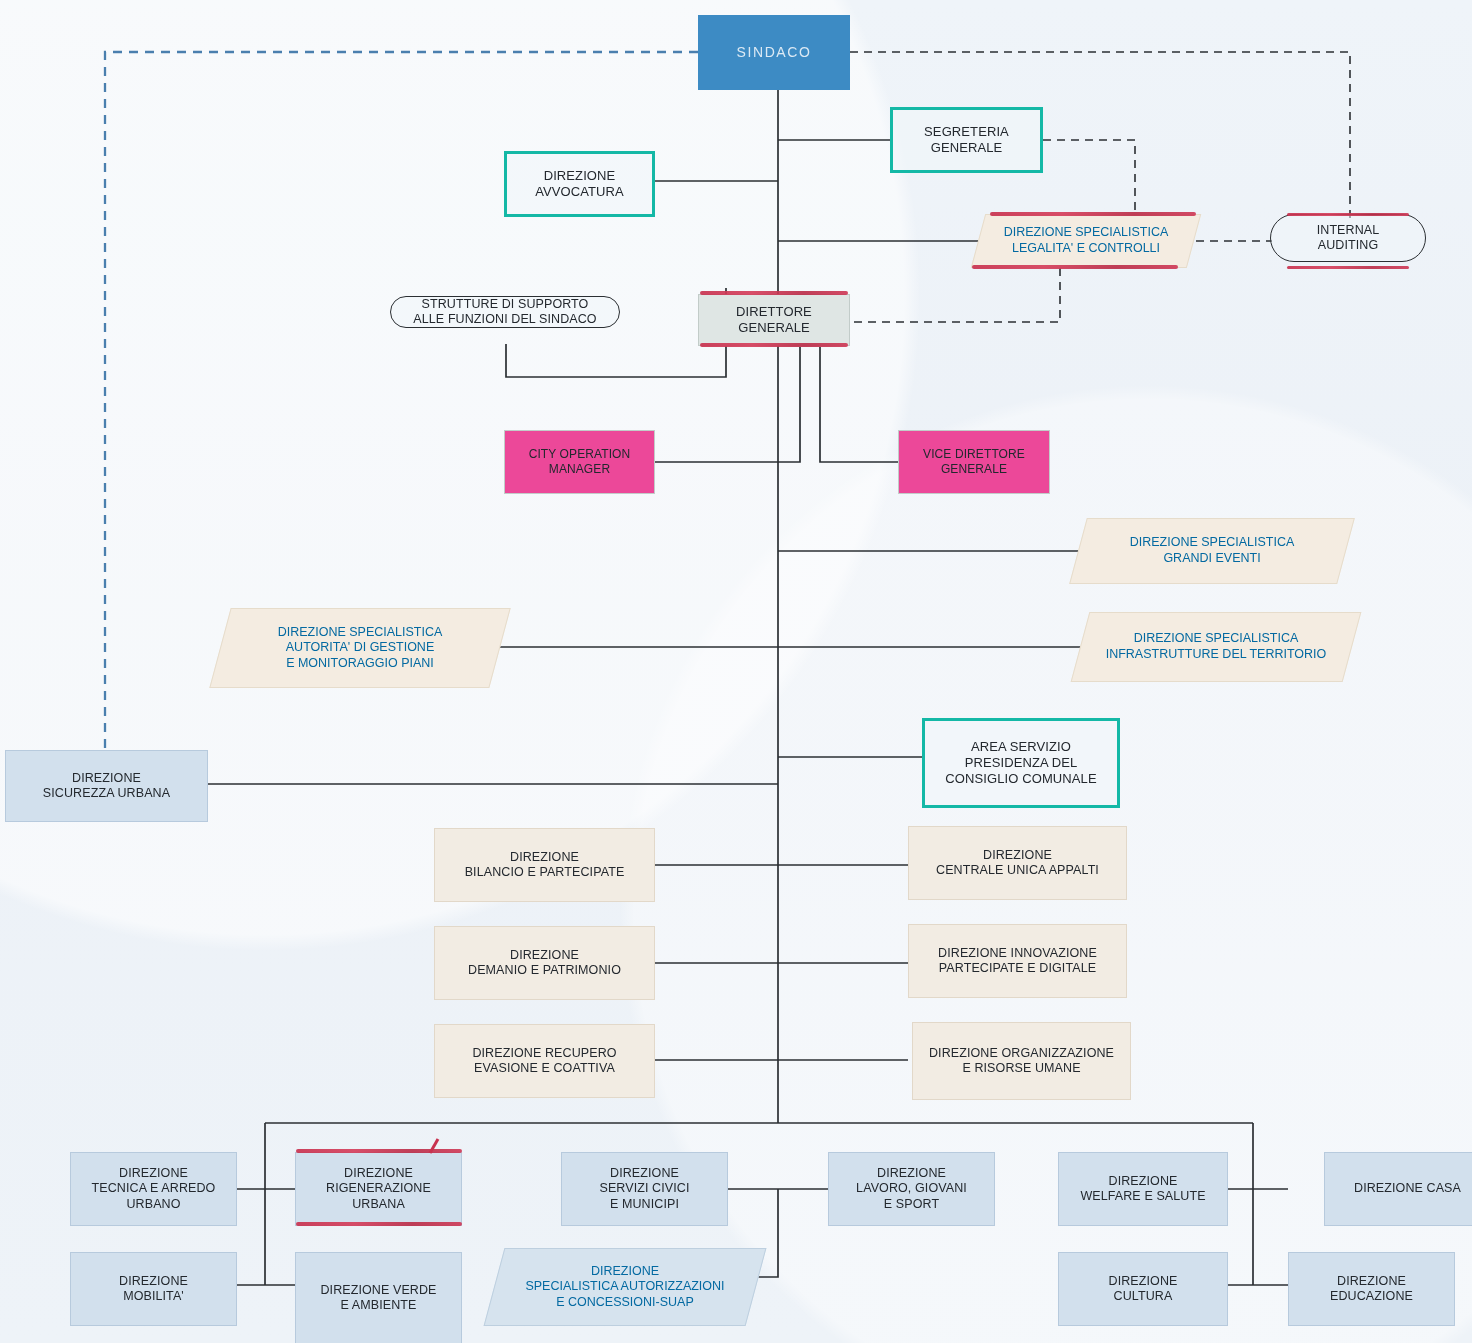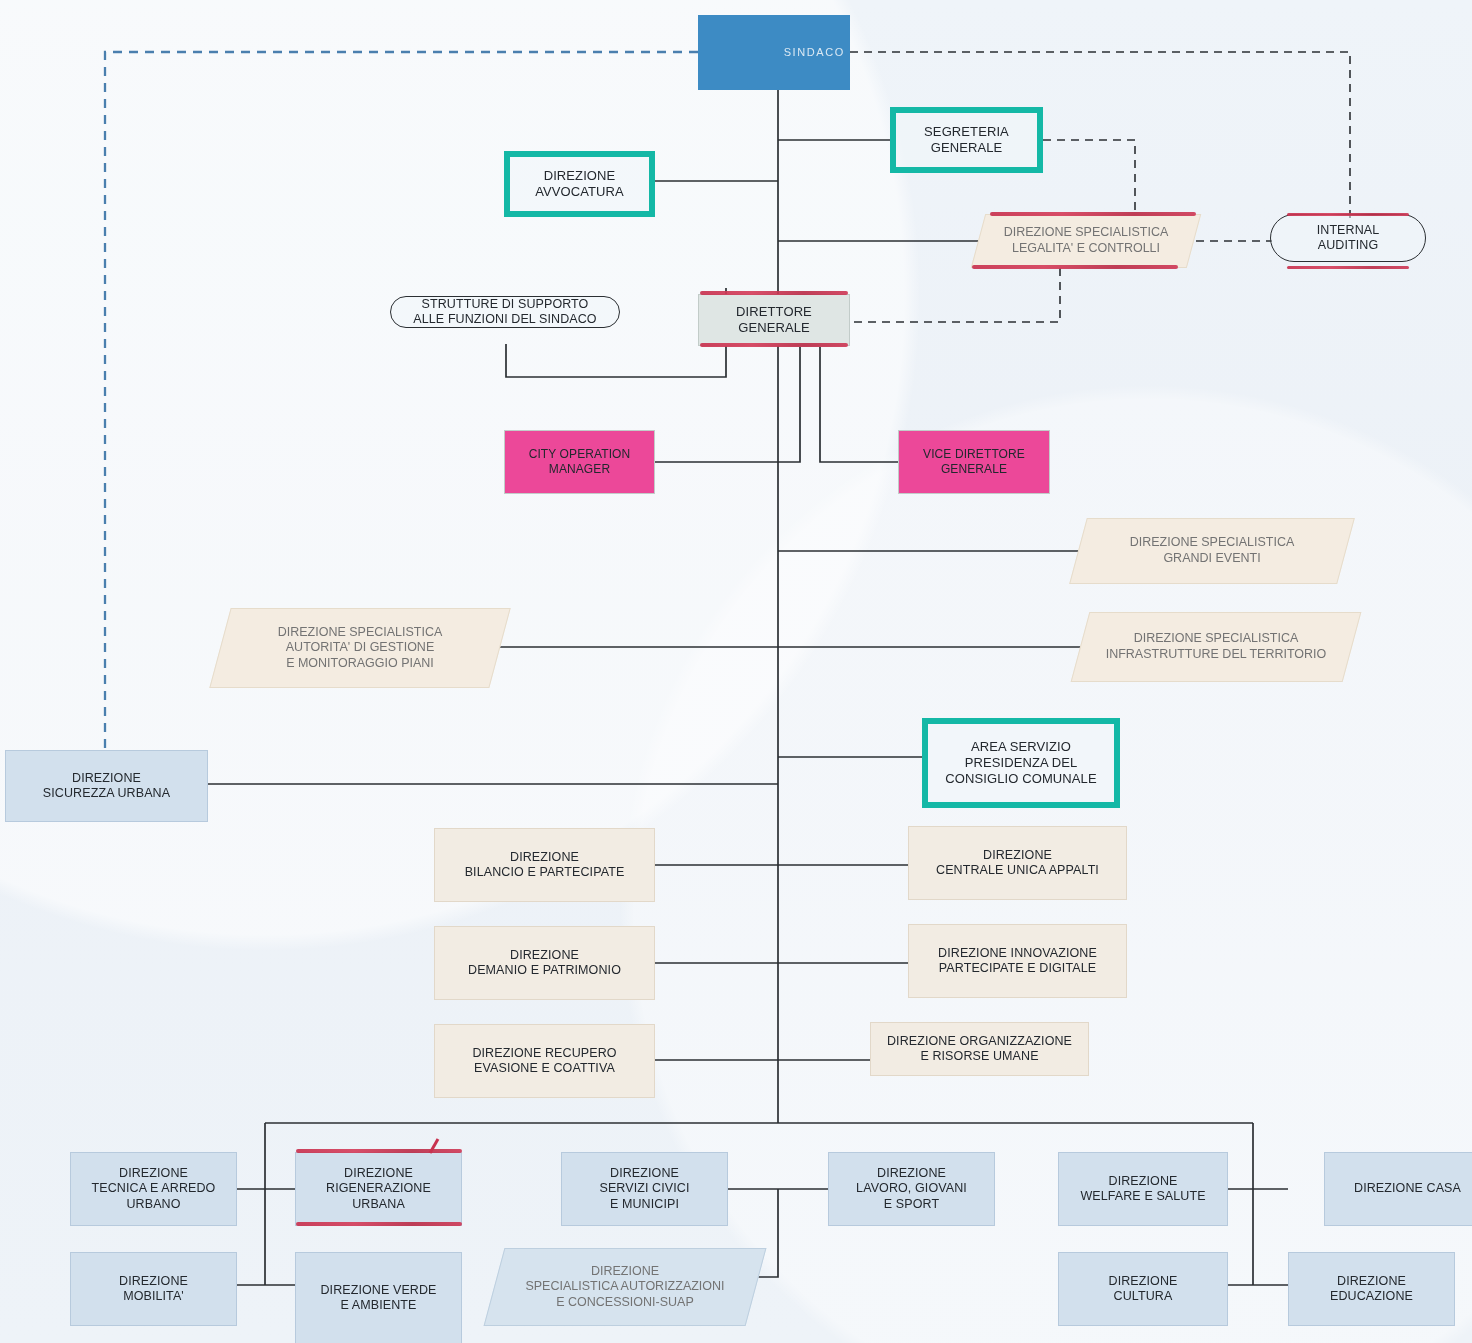--- a/index.html
+++ b/index.html
@@ -28,24 +28,24 @@
     color:#23282e;
     letter-spacing:.1px;
     line-height:1.22;
     white-space:pre-line;
   }
   .node span{display:block;padding:0 4px;}
 
   
   .v-sindaco{
     background:#3d8bc4;border:1px solid #3d8bc4;
-    color:#dbe9f4;font-size:11px;letter-spacing:1.6px;justify-content:flex-end;
+    color:#dbe9f4;font-size:14px;letter-spacing:1.6px;
   }
   .v-plain{           
-    background:rgba(241,246,250,.55);border:6px solid #14b8a6;font-size:13px;
+    background:rgba(241,246,250,.55);border:3px solid #14b8a6;font-size:13px;
   }
   .v-grey{            
     background:#ec4899;border:1px solid #c2ccc9;font-size:12px;
   }
   .v-grey-red{        
     background:#dfe6e4;border:1px solid #c2ccc9;font-size:13px;font-weight:normal;
   }
   .v-beige{           
     background:#f2ece3;border:1px solid #e2d8c9;font-size:12.5px;
   }
@@ -66,21 +66,21 @@
   .para .skin{
     position:absolute;inset:0;
     transform:skewX(-15deg);
     box-sizing:border-box;
   }
   .para.beige .skin{background:#f4ece1;border:1px solid #e6dccb;}
   .para.blue  .skin{background:#d6e3ee;border:1px solid #bdcfdf;}
   .para .lbl{
     position:absolute;inset:0;
     display:flex;align-items:center;justify-content:center;
-    text-align:center;font-size:12.5px;line-height:1.25;color:#737373;
+    text-align:center;font-size:12.5px;line-height:1.25;color:#0369a1;
     white-space:pre-line;
   }
   
   .redrule{position:absolute;height:4px;border-radius:2px;
     background:linear-gradient(90deg,#c8324f,#d53f5c 35%,#bb2f4a 70%,#cf3b58);
     opacity:.92;}
   .redrule.thin{height:3px;}
 </style>
 </head>
 <body>
@@ -249,21 +249,21 @@
 <div class="node v-beige" style="left:908px;top:924px;width:219px;height:74px;">
   <span>DIREZIONE INNOVAZIONE
 PARTECIPATE E DIGITALE</span>
 </div>
 
 <div class="node v-beige" style="left:434px;top:1024px;width:221px;height:74px;">
   <span>DIREZIONE RECUPERO
 EVASIONE E COATTIVA</span>
 </div>
 
-<div class="node v-beige" style="left:870px;top:1022px;width:219px;height:54px;">
+<div class="node v-beige" style="left:912px;top:1022px;width:219px;height:78px;">
   <span>DIREZIONE ORGANIZZAZIONE
 E RISORSE UMANE</span>
 </div>
 
 <div class="node v-blue" style="left:70px;top:1152px;width:167px;height:74px;">
   <span>DIREZIONE
 TECNICA E ARREDO
 URBANO</span>
 </div>
 

